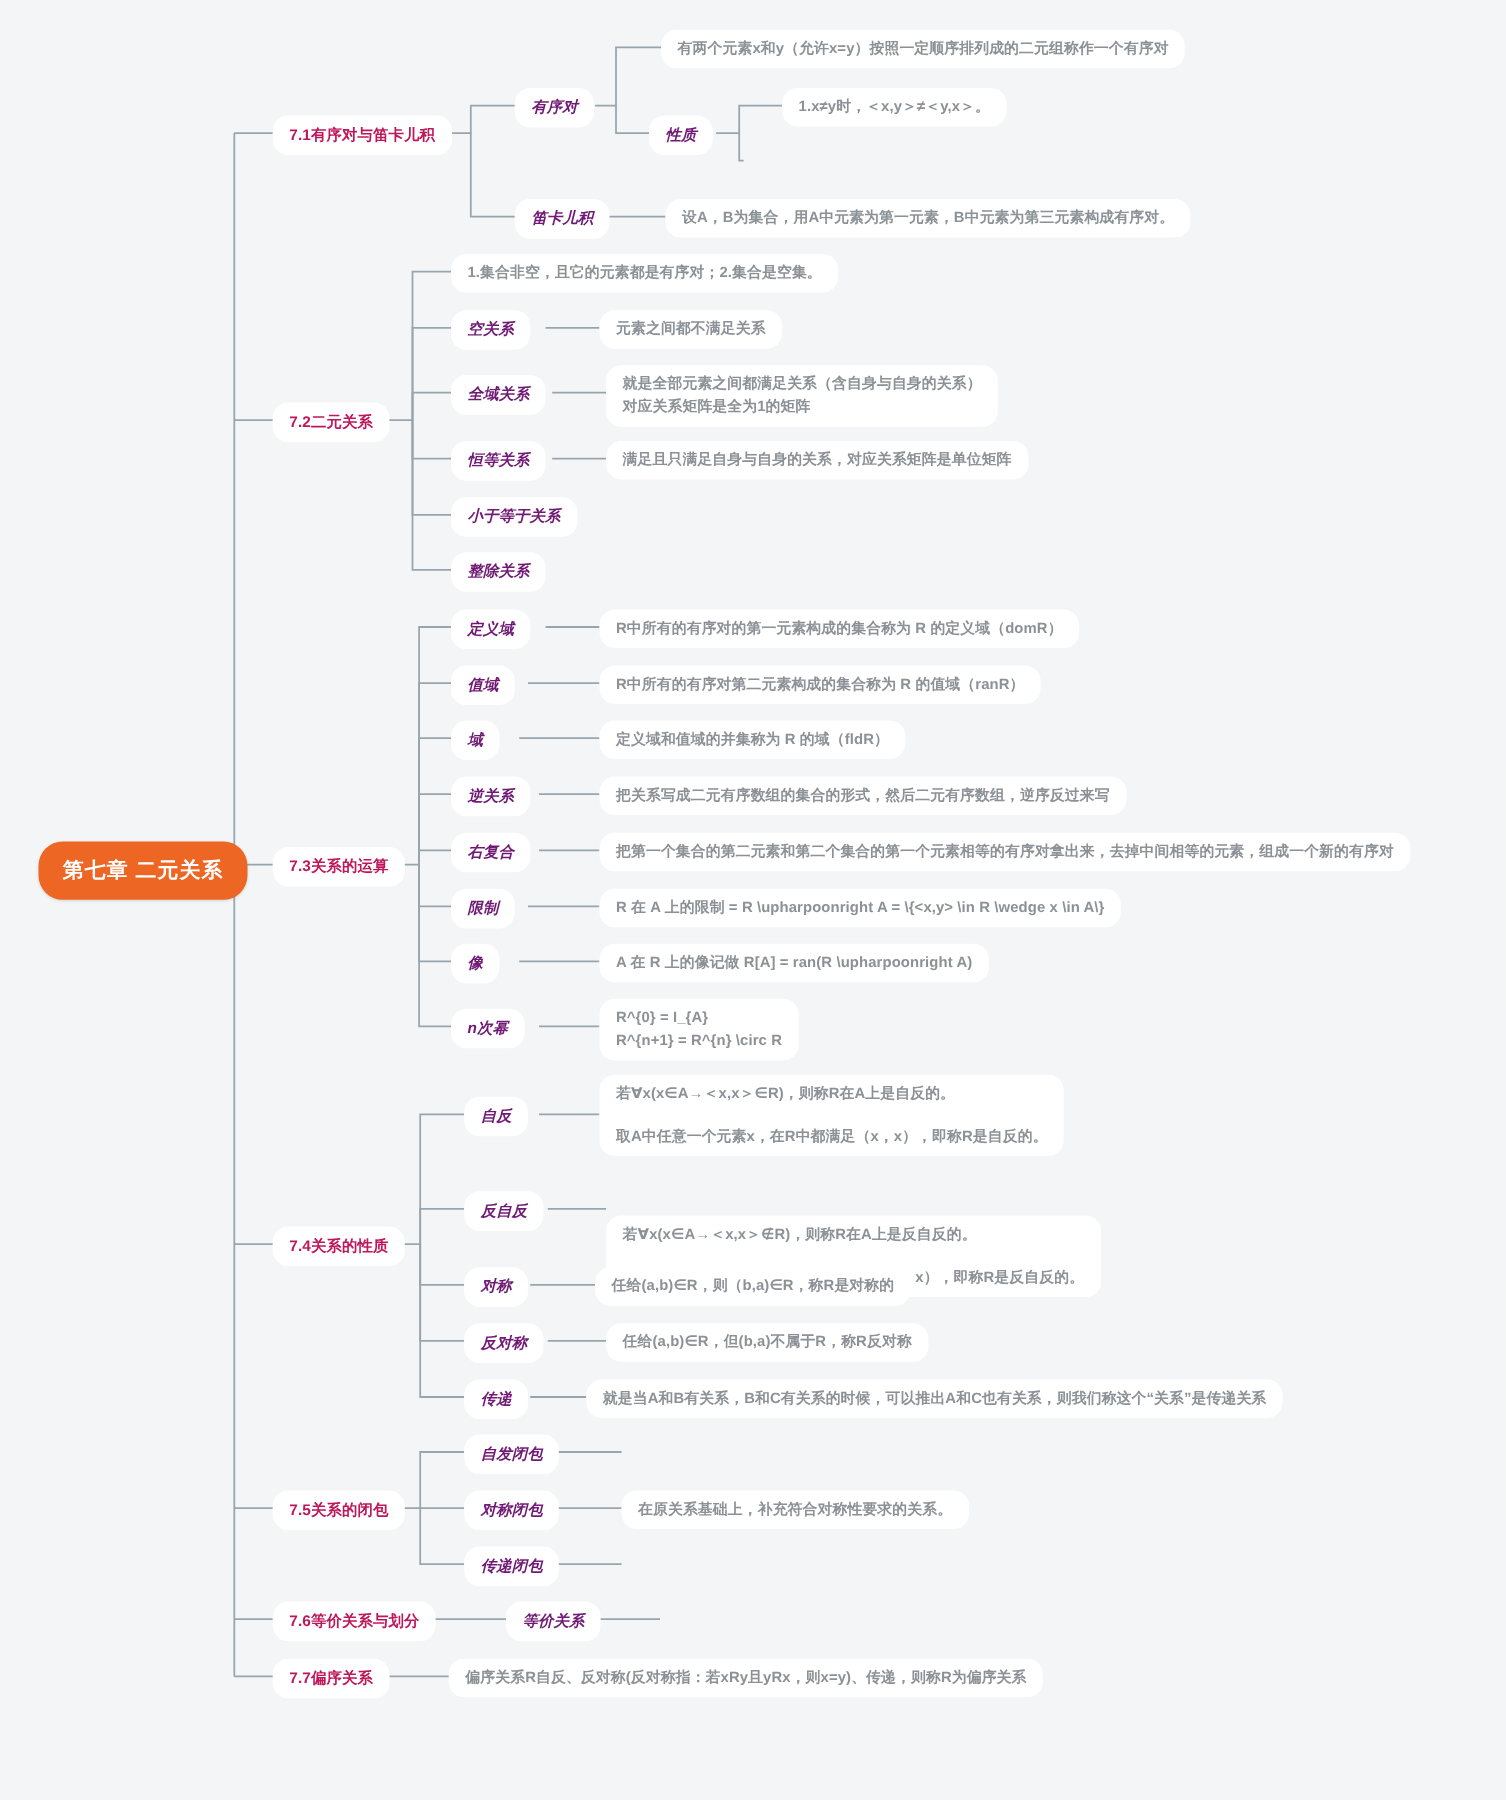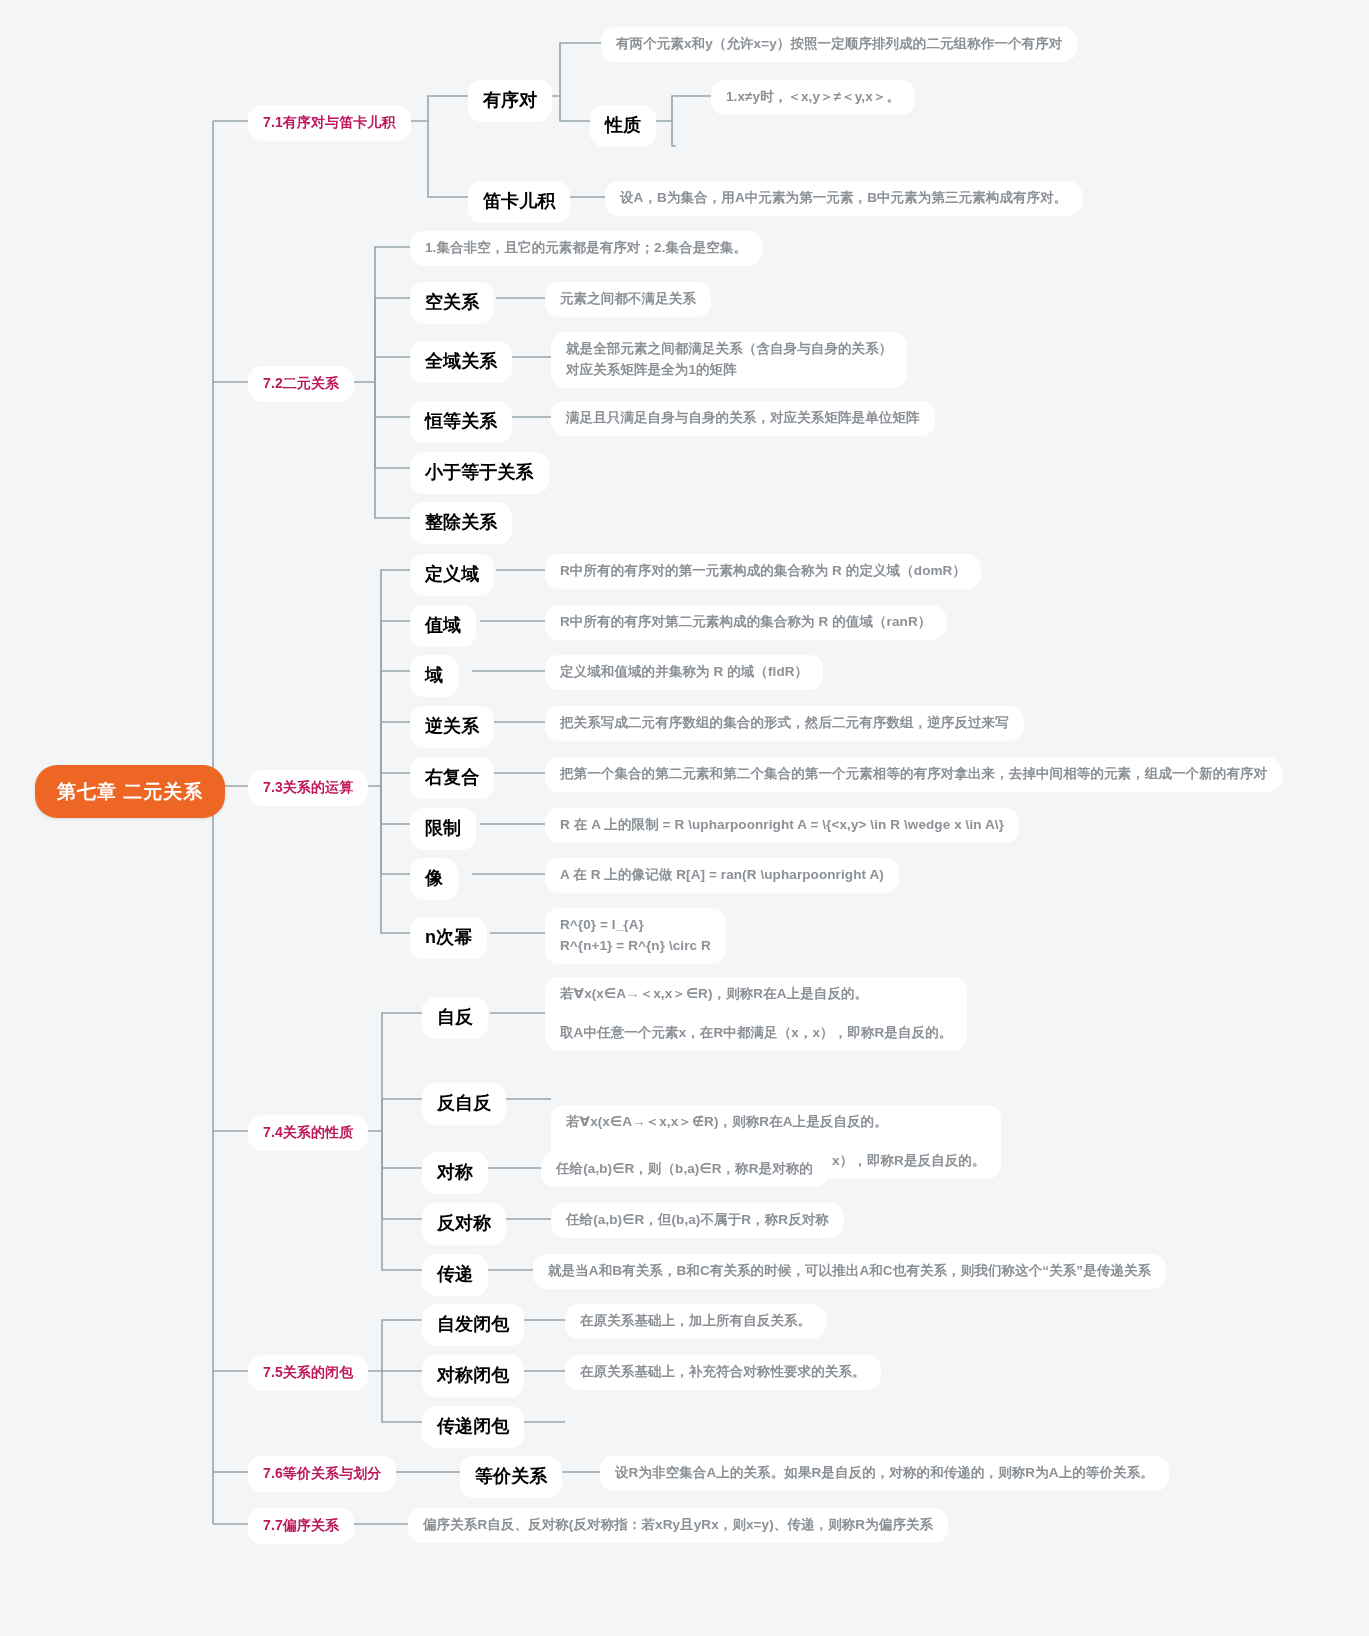--- a/index.html
+++ b/index.html
@@ -30,21 +30,21 @@
   .n-root {
     background:#ed6623;
     color:#ffffff;
     border-radius:22px;
     font-size:19px;
     padding:12px 22px;
     letter-spacing:1px;
     box-shadow:0 1px 3px rgba(0,0,0,0.12);
   }
   .n-l1 { font-size:14px; color:#be185d; }
-  .n-l2 { font-size:18px; color:#000000; }
+  .n-l2 { font-size:14px; color:#701a75;font-style:italic; }
   .n-l3 { font-size:13.5px; color:#8b9196; }
   .n-multi { align-items:flex-start; flex-direction:column; justify-content:center; }
   .n-multi .ln { display:block; }
   .gap .ln + .ln { margin-top:18px; }
 </style>
 </head>
 <body>
 
 <div id="canvas">
 
@@ -271,42 +271,36 @@
   <div class="node n-l3" style="left:533px; top:1254px;">
     <span>就是当A和B有关系，B和C有关系的时候，可以推出A和C也有关系，则我们称这个“关系”是传递关系</span>
   </div>
 
   <div class="node n-l1" style="left:248px; top:1355px;">
     <span>7.5关系的闭包</span>
   </div>
   <div class="node n-l2" style="left:422px; top:1304px;">
     <span>自发闭包</span>
   </div>
-  <div class="node n-l3" style="left:565px; top:1304px;">
-    <span>在原关系基础上，加上所有自反关系。</span>
-  </div>
   <div class="node n-l2" style="left:422px; top:1355px;">
     <span>对称闭包</span>
   </div>
   <div class="node n-l3" style="left:565px; top:1355px;">
     <span>在原关系基础上，补充符合对称性要求的关系。</span>
   </div>
   <div class="node n-l2" style="left:422px; top:1406px;">
     <span>传递闭包</span>
   </div>
 
   <div class="node n-l1" style="left:248px; top:1456px;">
     <span>7.6等价关系与划分</span>
   </div>
   <div class="node n-l2" style="left:460px; top:1456px;">
     <span>等价关系</span>
   </div>
-  <div class="node n-l3" style="left:600px; top:1456px;">
-    <span>设R为非空集合A上的关系。如果R是自反的，对称的和传递的，则称R为A上的等价关系。</span>
-  </div>
 
   <div class="node n-l1" style="left:248px; top:1508px;">
     <span>7.7偏序关系</span>
   </div>
   <div class="node n-l3" style="left:408px; top:1508px;">
     <span>偏序关系R自反、反对称(反对称指：若xRy且yRx，则x=y)、传递，则称R为偏序关系</span>
   </div>
 
 </div>
 

